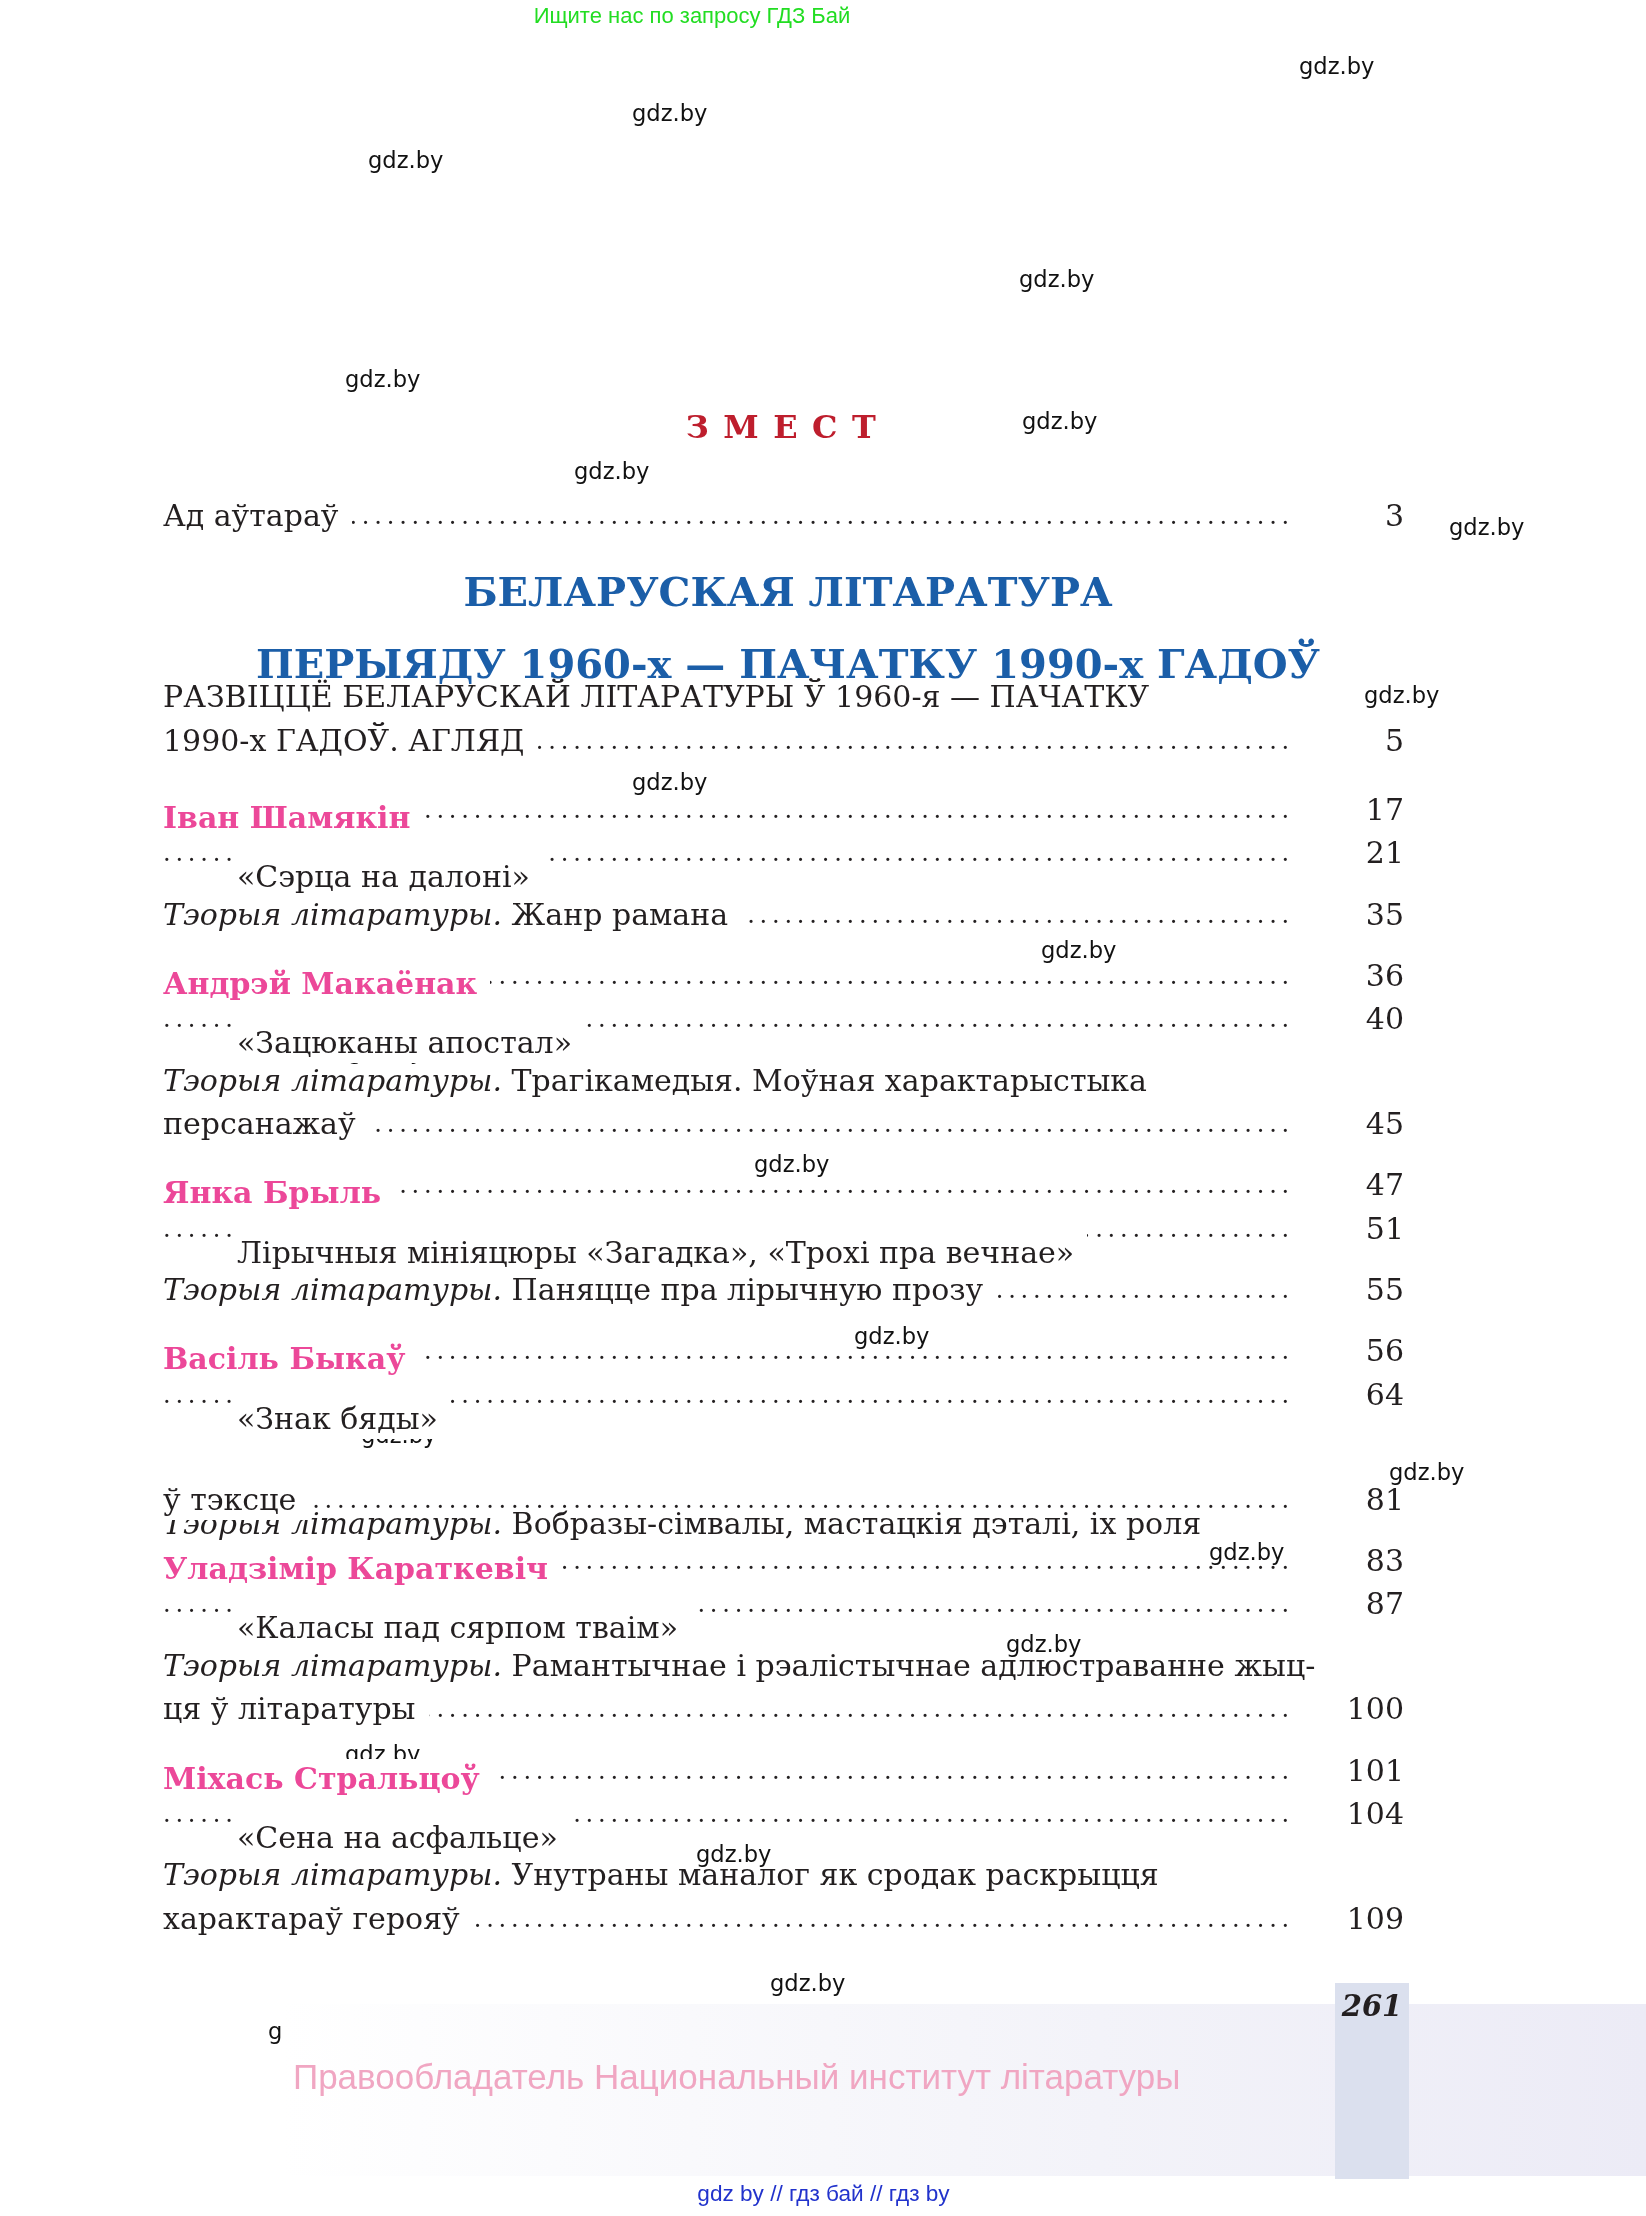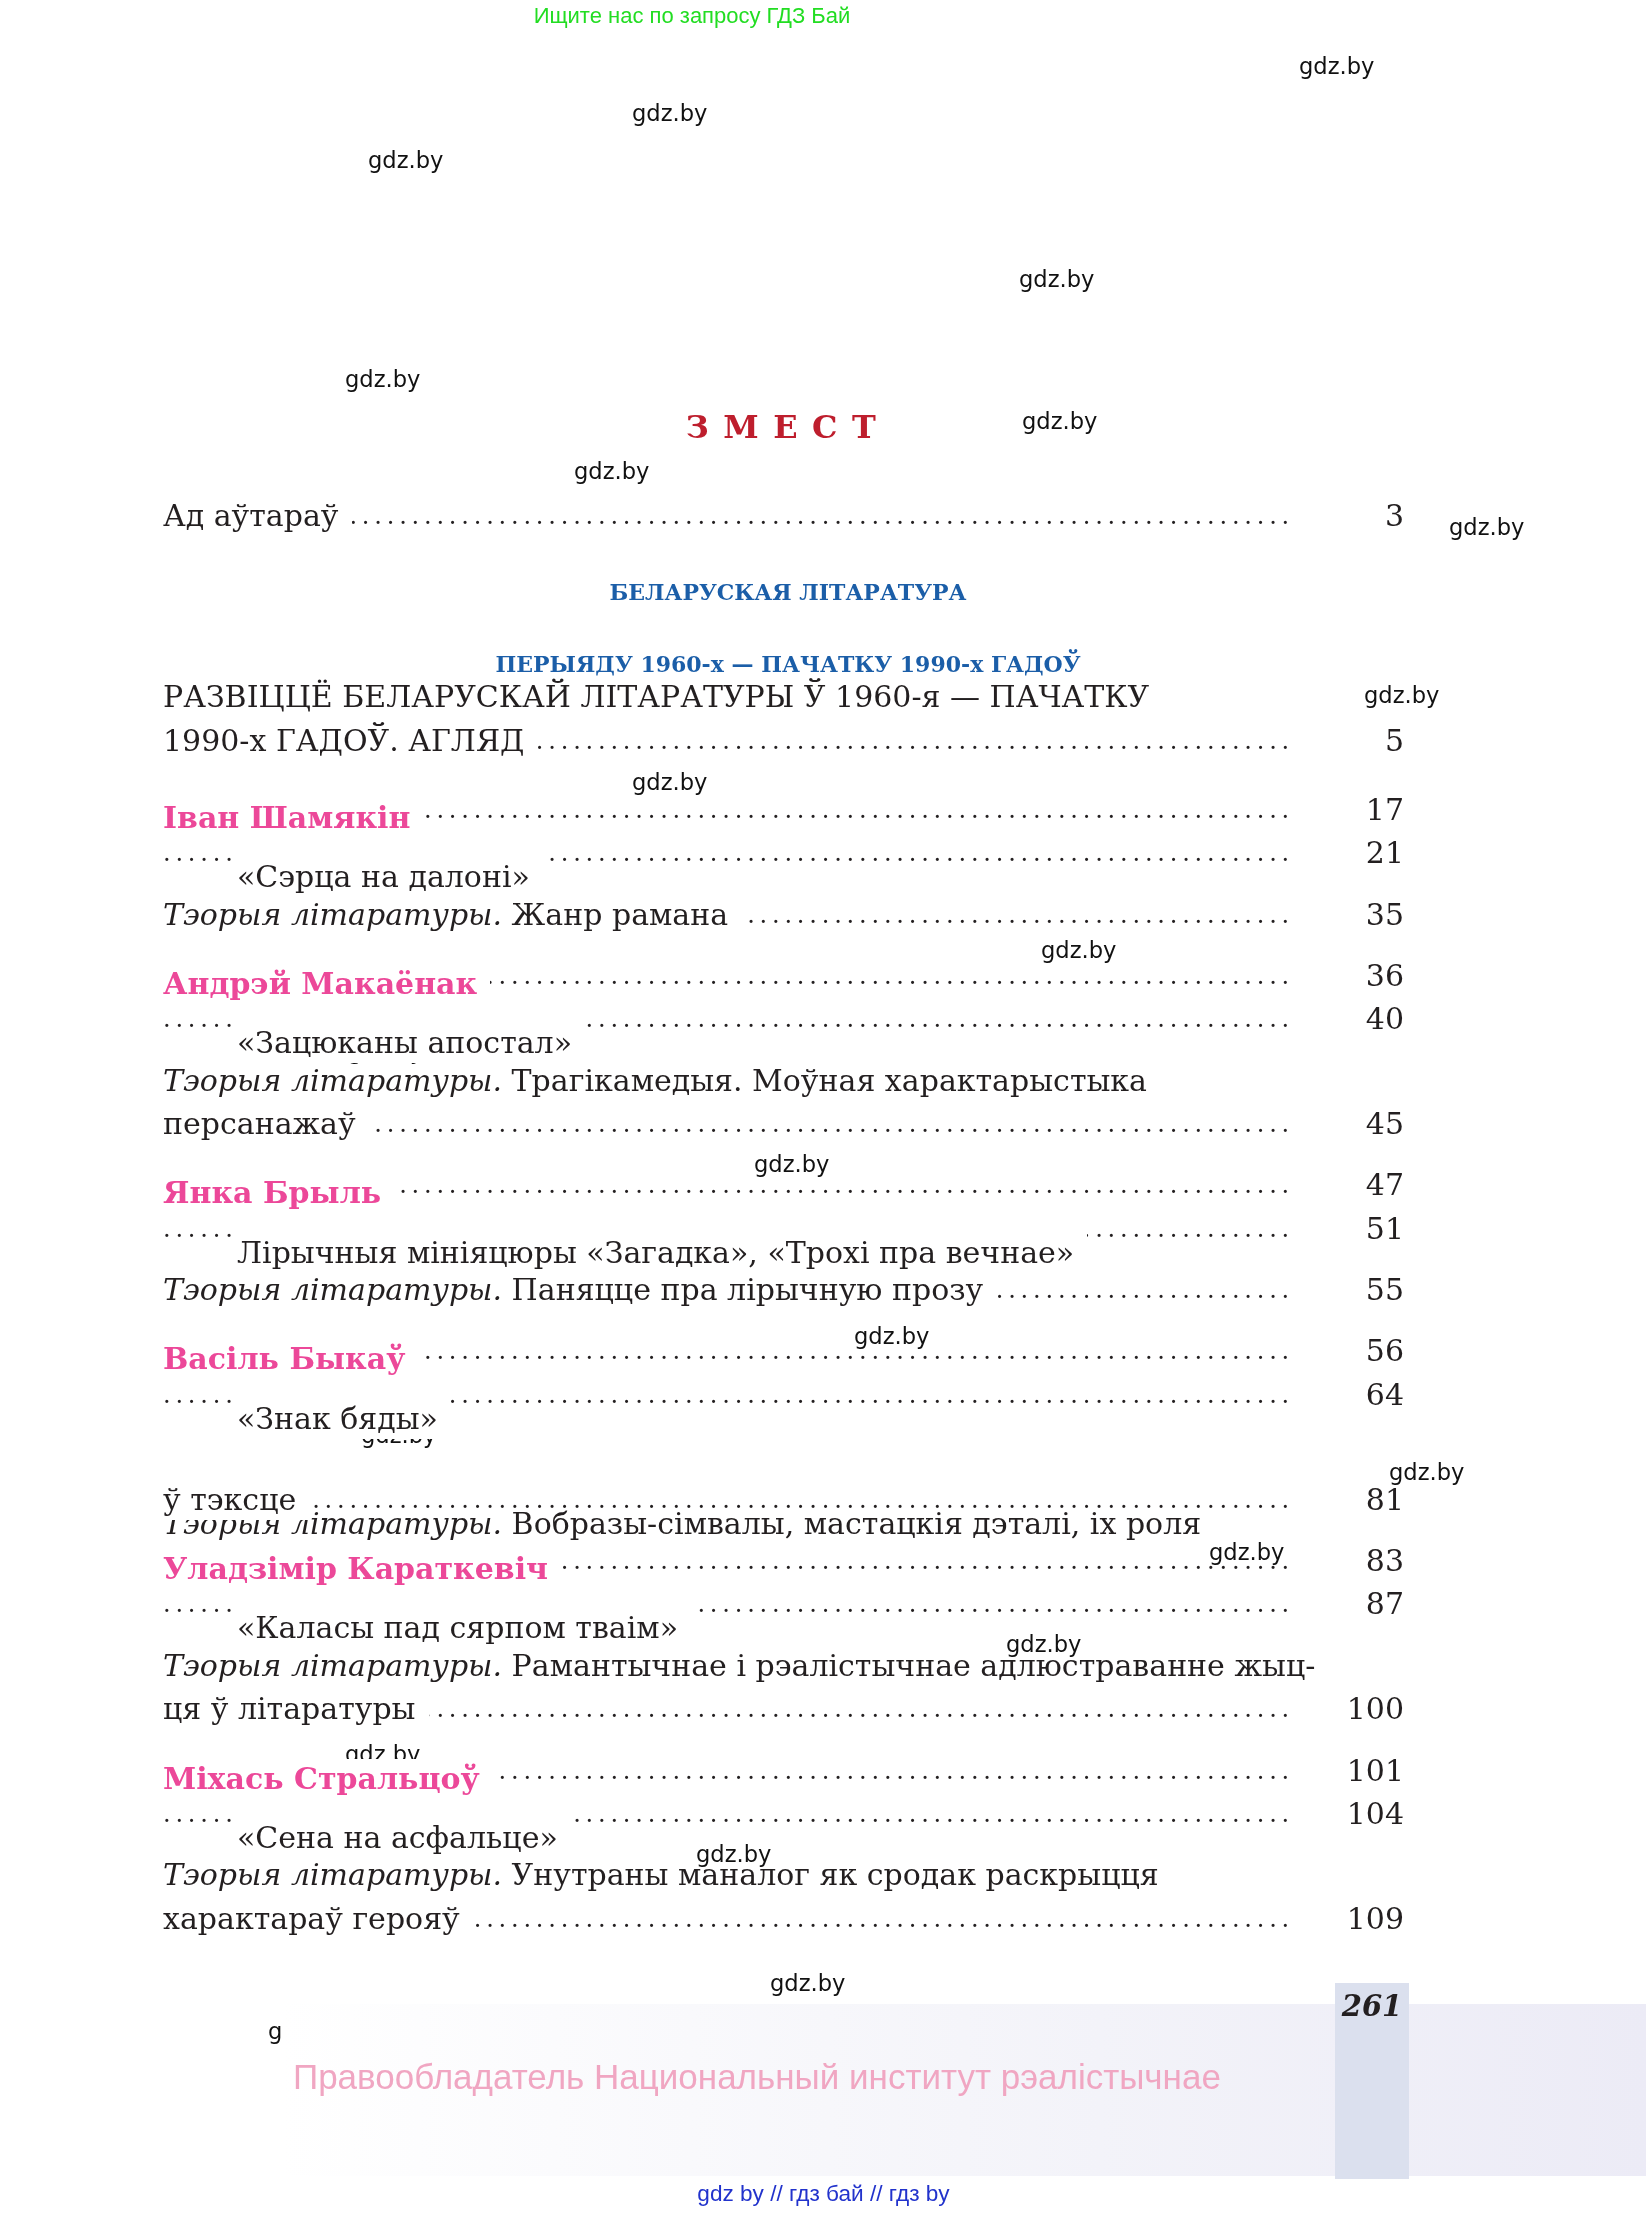--- a/index.html
+++ b/index.html
@@ -16,21 +16,21 @@
   .wm {
     position: absolute; font-family: "DejaVu Sans", "Liberation Sans", sans-serif;
     font-size: 22.6px; color: #111; white-space: nowrap;
   }
   .title {
     position: absolute; top: 408px; left: 0; width: 1576px; text-align: center;
     font-size: 32px; font-weight: bold; color: #be1e2d; letter-spacing: 14.5px;
   }
   .section-heading {
     position: absolute; left: 0; width: 1576px; text-align: center;
-    font-size: 22px; font-weight: bold; color: #1b5ea8; line-height: 42px;
+    font-size: 40px; font-weight: bold; color: #1b5ea8; line-height: 42px;
   }
   .toc-row {
     position: absolute; left: 163px; width: 1241px; height: 40px;
     font-size: 30px; line-height: 40px; white-space: nowrap;
   }
   .toc-row .lbl { position: absolute; left: 0; top: 0; background: #fff; padding-right: 13px; z-index: 2; }
   .toc-row.indent .lbl { left: 74px; margin-top: 24px; }
   .toc-row .leader {
     position: absolute; top: 0; left: 0; width: 1127px; overflow: hidden;
     letter-spacing: 4.8px; color: #231f20; z-index: 1; font-size: 24px;
@@ -205,15 +205,15 @@
     <div class="toc-row" style="top: 1899px;">
       <span class="leader">........................................................................................................................................................................................................</span>
       <span class="lbl">характараў герояў</span>
       <span class="pg">109</span>
     </div>
   </div>
 
 <div class="footer-band"></div>
 <div class="page-tab"></div>
 <div class="page-num">261</div>
-<div class="rights">Правообладатель Национальный институт рэалістычнае</div>
+<div class="rights">Правообладатель Национальный институт літаратуры</div>
 <div class="bottom-links">gdz by  //  гдз бай  //  гдз by</div>
 
 
 </body></html>

